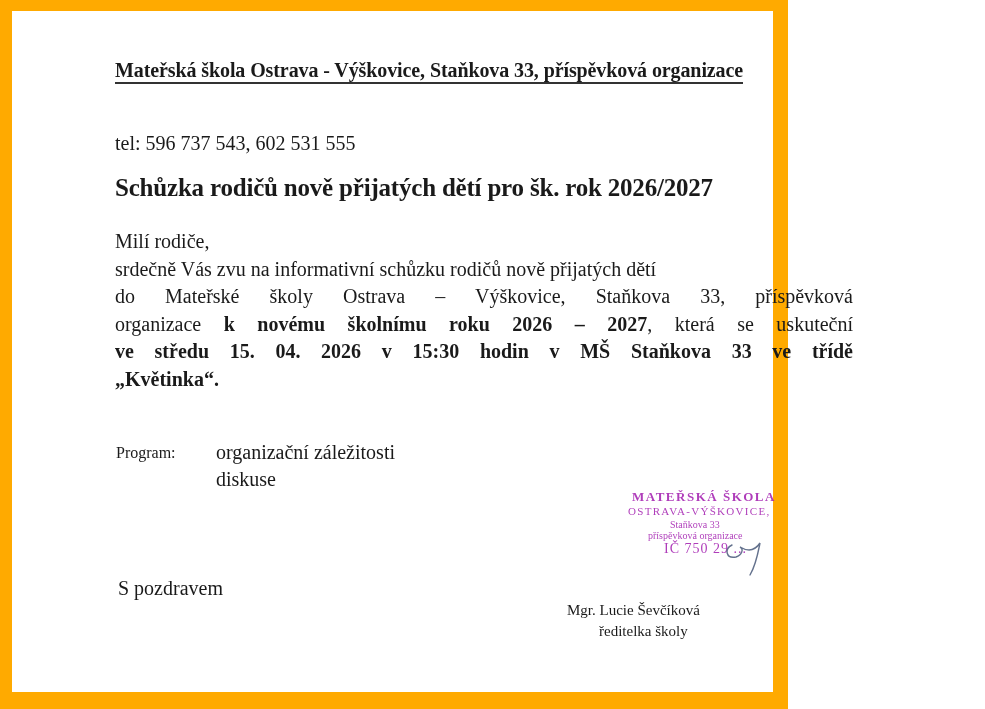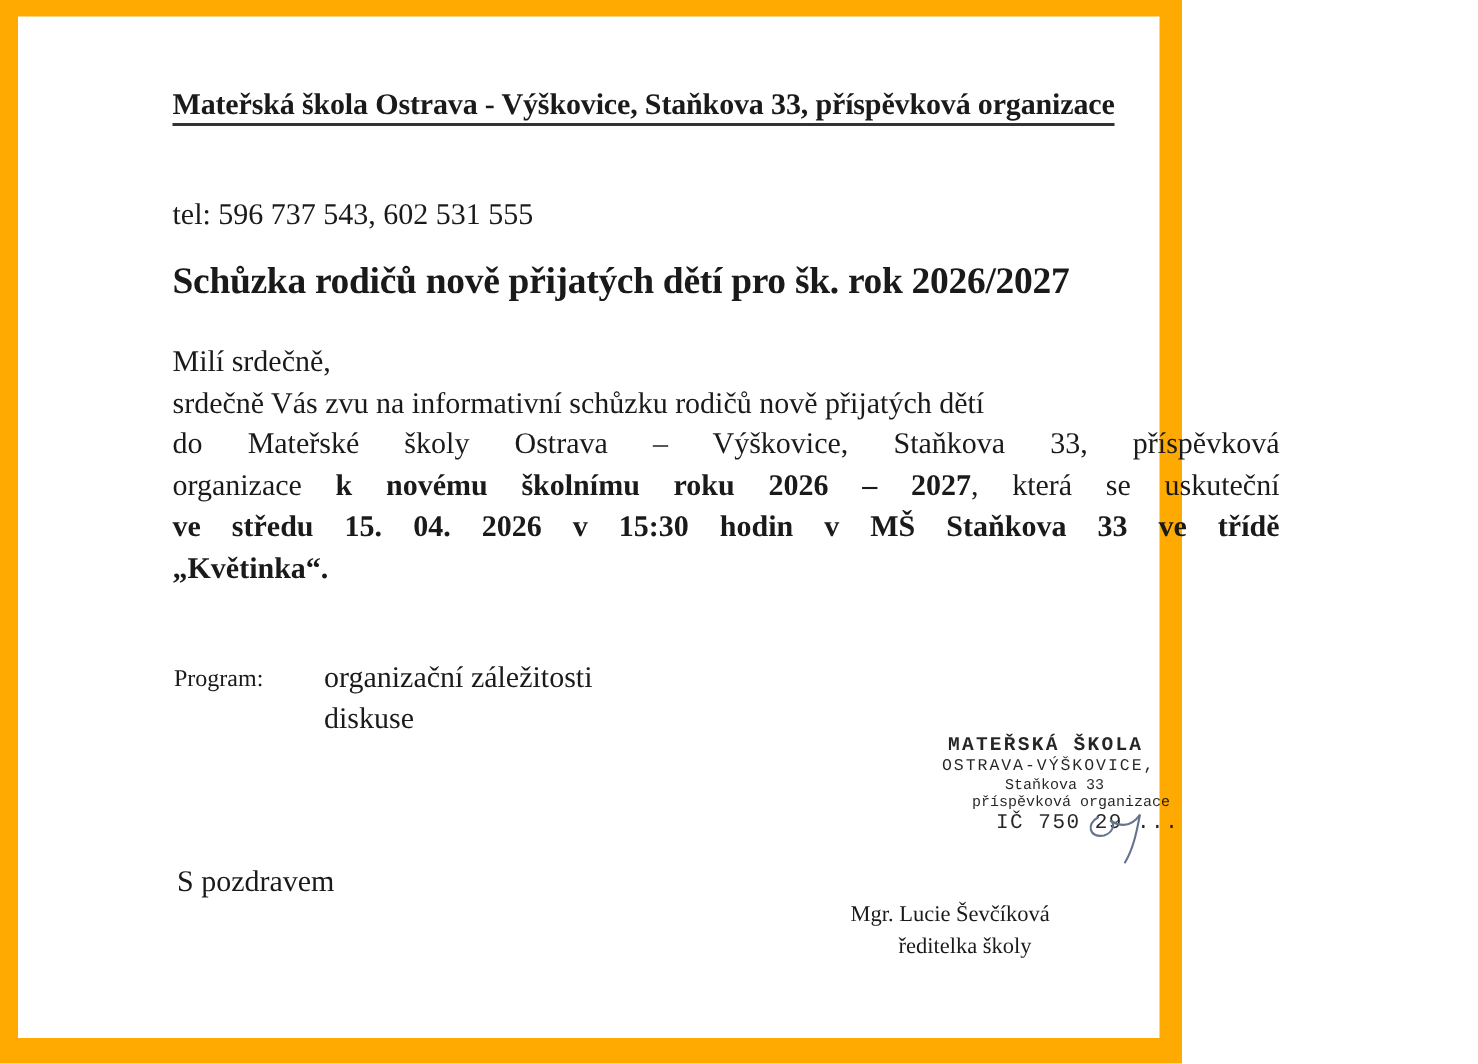--- a/index.html
+++ b/index.html
@@ -43,42 +43,42 @@
       text-align: justify; text-align-last: justify; white-space: normal;
     }
     .b { font-weight: bold; }
     .program-label { left: 104px; top: 428px; font-size: 16px; line-height: 27px; }
     .program-item { left: 204px; font-size: 20px; line-height: 27px; }
     .closing { left: 106px; top: 564px; font-size: 20px; line-height: 27px; }
     .sig-name { left: 555px; top: 589px; font-size: 15px; line-height: 20px; }
     .sig-role { left: 587px; top: 610px; font-size: 15px; line-height: 20px; }
     .stamp {
       position: absolute; left: 608px; top: 478px; width: 170px; height: 95px;
-      font-family: Liberation Mono, monospace; color: #000000; opacity: 0.85;
+      font-family: Liberation Serif, serif; color: #a21caf; opacity: 0.85;
     }
     .stamp .s1 { position: absolute; left: 12px; top: 0px; font-size: 13px; font-weight: bold; letter-spacing: 1.5px; }
     .stamp .s2 { position: absolute; left: 8px; top: 16px; font-size: 11px; letter-spacing: 1.3px; }
     .stamp .s3 { position: absolute; left: 50px; top: 30px; font-size: 10px; }
     .stamp .s4 { position: absolute; left: 28px; top: 41px; font-size: 10px; }
     .stamp .s5 { position: absolute; left: 44px; top: 52px; font-size: 14px; letter-spacing: 1px; }
     .stamp svg { position: absolute; left: 100px; top: 30px; }
   </style>
 </head>
 <body>
 
 <div class="frame">
   <div class="page">
 
     <div class="abs hdr-org">Mateřská škola Ostrava - Výškovice,  Staňkova 33, příspěvková organizace</div>
     <div class="abs hdr-tel">tel: 596 737 543, 602 531 555</div>
 
     <div class="abs title">Schůzka rodičů nově přijatých dětí pro šk. rok 2026/2027</div>
 
     <div class="body-text">
-      <span class="line">Milí srdečně,</span>
+      <span class="line">Milí rodiče,</span>
       <span class="line">srdečně Vás zvu na informativní schůzku rodičů nově přijatých dětí</span>
       <span class="line just">do Mateřské školy Ostrava – Výškovice, Staňkova 33, příspěvková</span>
       <span class="line just"><span>organizace </span><span class="b">k novému školnímu roku 2026 – 2027</span><span>, která se uskuteční</span></span>
       <span class="line just b">ve středu 15. 04. 2026 v 15:30 hodin v MŠ Staňkova 33 ve třídě</span>
       <span class="line b">„Květinka“.</span>
     </div>
 
     <div class="abs program-label">Program:</div>
     <div class="abs program-item" style="top:428px">organizační záležitosti</div>
     <div class="abs program-item" style="top:455px">diskuse</div>

